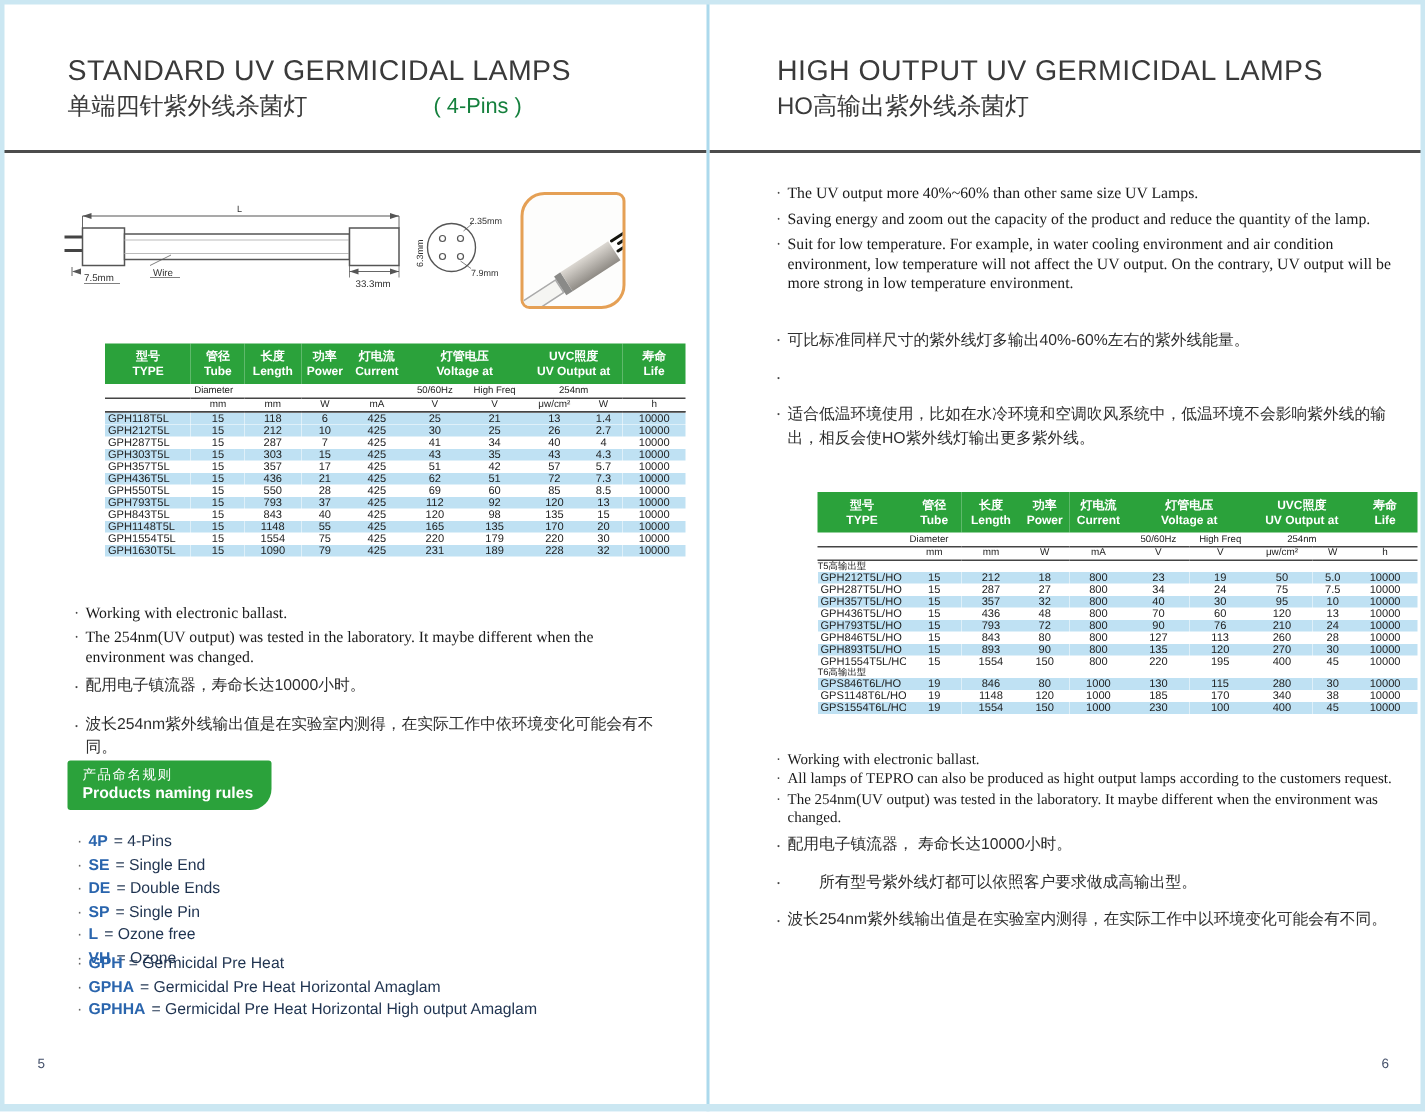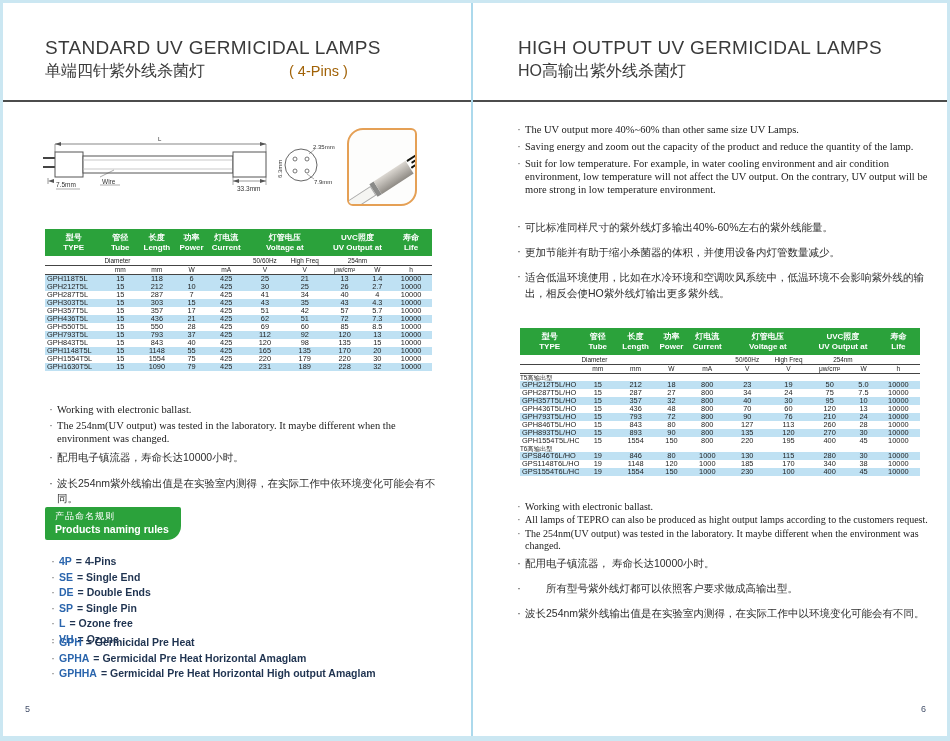--- a/index.html
+++ b/index.html
@@ -10,24 +10,24 @@
   body{width:950px;height:741px;position:relative;background:#fff;
        font-family:"Liberation Sans",sans-serif;color:var(--ink);overflow:hidden;}
   .frame{position:absolute;inset:0;border:3px solid var(--frame);box-sizing:border-box;pointer-events:none;z-index:50}
   .bottombar{position:absolute;left:0;right:0;bottom:0;height:5px;background:var(--frame);z-index:51}
   .divider{position:absolute;left:471px;top:0;width:2px;height:100%;background:#ACD9EC;z-index:40}
   .page{position:absolute;top:0;height:100%;}
   .page-left{left:0;width:471px;}
   .page-right{left:473px;width:477px;}
   .title-en{position:absolute;left:45px;top:37px;font-size:19px;color:#3a3a3a;letter-spacing:.3px;white-space:nowrap;}
   .title-zh{position:absolute;left:45px;top:61px;font-size:16px;color:#3a3a3a;white-space:nowrap;}
-  .title-pins{position:absolute;left:289px;top:63px;font-size:14.5px;color:#a16207;white-space:nowrap;}
+  .title-pins{position:absolute;left:289px;top:63px;font-size:14.5px;color:#15803d;white-space:nowrap;}
   .rule{position:absolute;left:0;right:0;top:100px;height:2px;background:var(--rule);}
   
-  .tablebox{position:absolute;}
+  .tablebox{position:absolute;margin-left:25px;}
   .tb-left{left:45px;top:229px;width:387px;}
   .tb-right{left:47px;top:328px;width:400px;}
   table.spec{border-collapse:collapse;table-layout:fixed;width:100%;font-size:7.4px;color:#1d1d1d;}
   table.spec th.g{background:var(--green);color:#fff;font-weight:bold;font-size:8px;line-height:9.5px;
        padding:4px 0;text-align:center;}
   table.spec tr.sub td{font-size:6.4px;height:9px;padding:0;color:#222;text-align:center;line-height:9px;}
   table.spec tr.sub td.l{text-align:left;padding-left:2px;}
   table.spec tr.units td{font-size:6.6px;height:8px;line-height:8px;padding:0;text-align:center;
        border-top:1px solid #444;border-bottom:1px solid #444;}
   table.spec tbody td{height:8px;line-height:8px;padding:0;text-align:center;white-space:nowrap;overflow:hidden;}
@@ -59,21 +59,21 @@
   .badge{position:absolute;left:45px;top:507px;background:var(--green);color:#fff;
          padding:3px 12px 5px 10px;border-radius:2px 2px 14px 2px;min-width:104px;}
   .badge-zh{font-size:9px;letter-spacing:1px;}
   .badge-en{font-size:10.5px;font-weight:bold;}
   .rules{position:absolute;font-size:10.5px;}
   .rules1{left:47px;top:555px;}
   .rules2{left:47px;top:636px;}
   .ritem{display:flex;margin-bottom:3.5px;line-height:12px;}
   .ritem .b{width:12px;flex:0 0 12px;text-align:center;color:#666;}
   .ritem .k{color:var(--keyblue);font-weight:bold;margin-right:4px;}
-  .ritem .d{color:#1f3350;font-weight:bold;}
+  .ritem .d{color:#1f3350;}
   .pagenum{position:absolute;top:704px;font-size:9px;color:#44506a;}
   .pn-left{left:25px;} .pn-right{left:448px;}
   
   .diagram-svg{position:absolute;left:36px;top:118px;}
   .photo{position:absolute;left:347px;top:128px;width:66px;height:74px;border:2px solid var(--orange);
          border-radius:16px 6px 16px 6px;background:#fdfdfc;overflow:hidden;}
   .lamp{position:absolute;left:-18px;top:38px;width:128px;height:16px;display:flex;align-items:center;
         transform:rotate(-33deg);transform-origin:50% 50%;}
   .glass{width:38px;height:11px;border:1px solid #aaa;background:#f5f5f2;box-sizing:border-box;}
   .ring{width:5px;height:15px;background:#8a8a88;}
@@ -454,21 +454,20 @@
         <span class="t">Suit for low temperature. For example, in water cooling environment and air condition environment, low temperature will not affect the UV output. On the contrary, UV output will be more strong in low temperature environment.</span>
       </div>
     </div>
   <div class="notes sans b-zh-right">
       <div class="note">
         <span class="b">·</span>
         <span class="t">可比标准同样尺寸的紫外线灯多输出40%-60%左右的紫外线能量。</span>
       </div>
       <div class="note">
         <span class="b">·</span>
-        <span class="t">更加节能并有助于缩小杀菌器的体积，并使用设备内灯管数量减少。</span>
       </div>
       <div class="note">
         <span class="b">·</span>
         <span class="t">适合低温环境使用，比如在水冷环境和空调吹风系统中，低温环境不会影响紫外线的输出，相反会使HO紫外线灯输出更多紫外线。</span>
       </div>
     </div>
 
   <div class="tablebox tb-right">
       <table class="spec">
         <colgroup>

